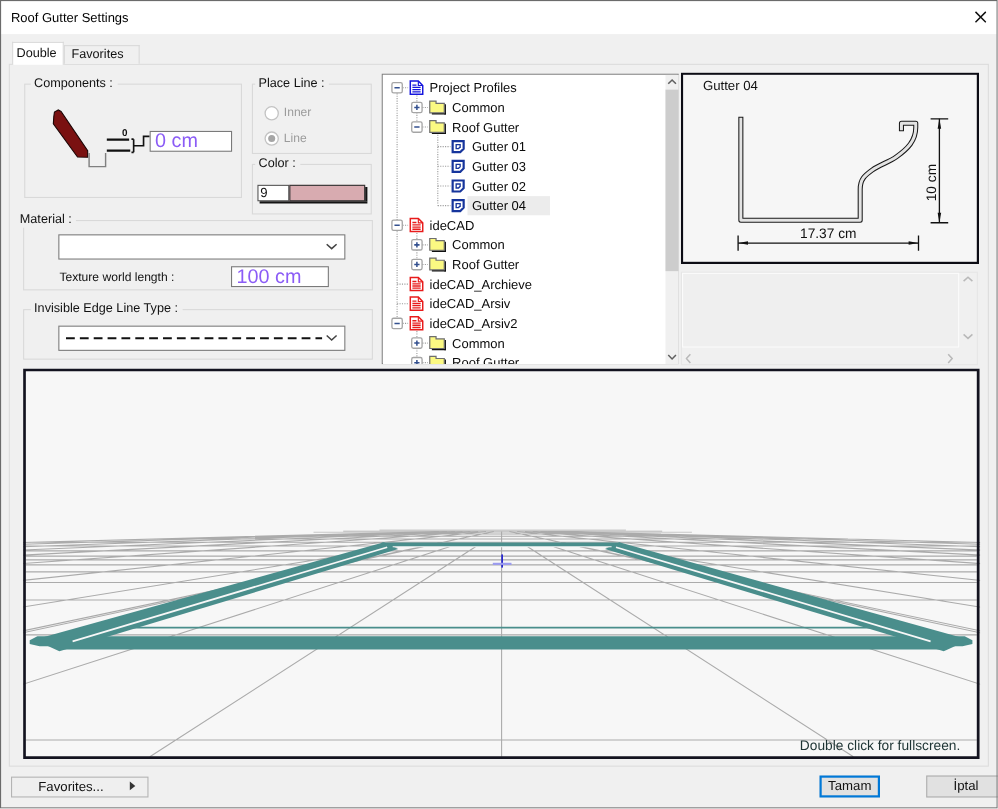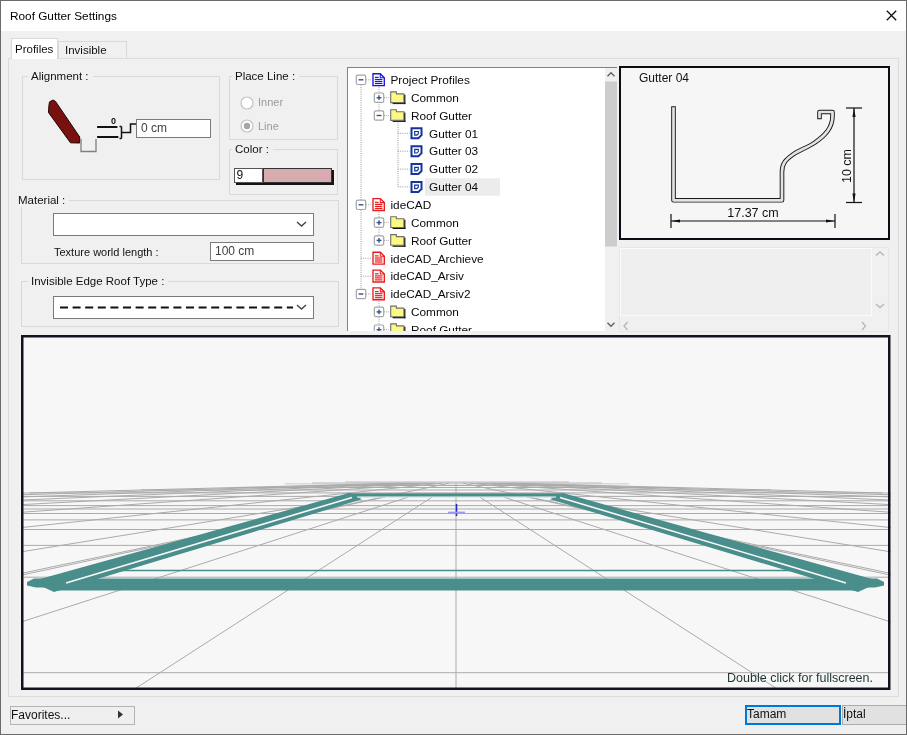--- a/index.html
+++ b/index.html
@@ -1,40 +1,40 @@
 <!DOCTYPE html>
 <html><head><meta charset="utf-8"><style>
 * { margin:0; padding:0; box-sizing:border-box; }
 html,body { width:907px; height:735px; overflow:hidden; }
 body { font-family:"Liberation Sans", sans-serif; position:relative; background:#f0f0f0; }
 .abs { position:absolute; }
 .grp { position:absolute; border:1px solid #d9d9d9; }
 .grplabel { position:absolute; background:#f0f0f0; font-size:11.5px; color:#111; padding:0 4px 0 3px; line-height:13px; }
 .txt { position:absolute; font-size:11px; color:#111; white-space:nowrap; }
-.inp { position:absolute; background:#fff; border:1px solid #7a7a7a; font-size:12px; color:#404040; line-height:17px; padding-left:4px; white-space:nowrap; }
-.btn { position:absolute; background:#e1e1e1; border:1px solid #adadad; font-size:12px; color:#111; }
+.inp { position:absolute; background:#fff; border:1px solid #7a7a7a; font-size:18px; color:#8b5cf6; line-height:17px; padding-left:4px; white-space:nowrap; }
+.btn { position:absolute; background:#e1e1e1; border:1px solid #adadad; font-size:12px; color:#111; text-align:center; }
 </style></head>
 <body>
 
 <div class="abs" style="left:0;top:0;width:907px;height:735px;border:1px solid #6b6b6b;z-index:99;pointer-events:none"></div>
 
 <div class="abs" style="left:1px;top:1px;width:905px;height:30px;background:#fff"></div>
 <div class="txt" style="left:10px;top:9px;font-size:11.8px;color:#000">Roof Gutter Settings</div>
 <svg class="abs" style="left:886px;top:10px" width="11" height="11" viewBox="0 0 11 11">
     <path d="M0.8,0.8 L10.2,10.2 M10.2,0.8 L0.8,10.2" stroke="#101010" stroke-width="1.3"></path>
   </svg>
 
 <div class="abs" style="left:8px;top:58px;width:891px;height:639px;background:#f0f0f0;border:1px solid #dcdcdc"></div>
 <div class="abs" style="left:58px;top:41px;width:69px;height:17px;background:#f0f0f0;border:1px solid #d9d9d9;border-bottom:none"></div>
-<div class="txt" style="left:65px;top:43.5px;font-size:11.5px">Invisible</div>
+<div class="txt" style="left:65px;top:43.5px;font-size:11.5px">Favorites</div>
 <div class="abs" style="left:11px;top:38px;width:47px;height:21px;background:#fff;border:1px solid #d9d9d9;border-bottom:none"></div>
-<div class="txt" style="left:15px;top:42.5px;font-size:11.5px">Profiles</div>
+<div class="txt" style="left:15px;top:42.5px;font-size:11.5px">Double</div>
 
 <div class="grp" style="left:22px;top:76px;width:198px;height:104px"></div>
-<div class="grplabel" style="left:28px;top:69.5px">Alignment :</div>
+<div class="grplabel" style="left:28px;top:69.5px">Components :</div>
 <svg style="position:absolute;left:22px;top:76px" width="198" height="104" viewBox="0 0 198 104">
 <path d="M26.9,30 L27.5,25.9 L31,24 L33.5,25.4 L57.7,61.0 L57.7,67 L48.5,66.8 L26.5,36.5 Z" fill="#7a1111" stroke="#1c0505" stroke-width="1"></path>
 <line x1="75.1" y1="51" x2="95.4" y2="51" stroke="#111" stroke-width="2"></line>
 <line x1="75.1" y1="61" x2="96.4" y2="61" stroke="#111" stroke-width="2"></line>
 <path d="M97.5,50.5 H99.5 M99.5,50.5 V62.5 M97.5,62.5 H99.5 M99.5,56.5 H108.5 V48 H114.5" fill="none" stroke="#111" stroke-width="1.5"></path>
 <path d="M59,63 V75.5 H74 V63" fill="none" stroke="#808080" stroke-width="1.3"></path>
 <text x="89" y="47.5" font-size="9" fill="#111" font-weight="bold">0</text>
 </svg>
 <div class="inp" style="left:136px;top:118.5px;width:74.5px;height:19px">0 cm</div>
 
@@ -57,24 +57,24 @@
 <div class="abs" style="left:236px;top:182.5px;width:98px;height:2px;background:#141414"></div>
 <div class="abs" style="left:332px;top:170px;width:2px;height:12.5px;background:#141414"></div>
 
 <div class="grp" style="left:21px;top:200px;width:318px;height:64px"></div>
 <div class="grplabel" style="left:15px;top:193.5px">Material :</div>
 <div class="abs" style="left:53px;top:213px;width:261px;height:23px;background:#fff;border:1px solid #7a7a7a"></div>
 <svg style="position:absolute;left:296px;top:221px" width="11" height="6.5" viewBox="-1 -1 11 6.5">
     <path d="M0,0 L4.5,4.05 L9,0" fill="none" stroke="#444" stroke-width="1.4"></path>
   </svg>
 <div class="txt" style="left:54px;top:246px">Texture world length :</div>
-<div class="inp" style="left:210px;top:242px;width:104px;height:19px">100 cm</div>
+<div class="inp" style="left:210px;top:242px;width:89px;height:19px">100 cm</div>
 
 <div class="grp" style="left:21px;top:281px;width:318px;height:46px"></div>
-<div class="grplabel" style="left:28px;top:274.5px">Invisible Edge Roof Type :</div>
+<div class="grplabel" style="left:28px;top:274.5px">Invisible Edge Line Type :</div>
 <div class="abs" style="left:53px;top:296px;width:261px;height:23px;background:#fff;border:1px solid #7a7a7a"></div>
 <svg class="abs" style="left:60px;top:306px" width="233" height="3" viewBox="0 0 233 3">
     <line x1="0" y1="1.5" x2="233" y2="1.5" stroke="#111" stroke-width="2" stroke-dasharray="8 4.6"></line>
   </svg>
 <svg style="position:absolute;left:296px;top:304px" width="11" height="6.5" viewBox="-1 -1 11 6.5">
     <path d="M0,0 L4.5,4.05 L9,0" fill="none" stroke="#444" stroke-width="1.4"></path>
   </svg>
 
 <div class="abs" style="left:347px;top:67px;width:270px;height:264px;background:#fff;border:1px solid #828282"></div>
 <svg style="position:absolute;left:347.5px;top:67.5px" width="269" height="263" viewBox="0 0 269 263">
@@ -293,13 +293,13 @@
 <line x1="435.5" y1="169.0" x2="435.5" y2="181.0" stroke="#2727cf" stroke-width="1.6"></line>
     <line x1="427.0" y1="177.6" x2="444.0" y2="177.6" stroke="#9b9bee" stroke-width="2"></line>
 <text x="852" y="346.5" text-anchor="end" font-size="12.5" fill="#1e3434">Double click for fullscreen.</text>
 <rect x="1.25" y="1.25" width="867.0" height="352.5" fill="none" stroke="#13131f" stroke-width="2.5"></rect>
 </svg>
 
 <div class="btn" style="left:10px;top:705.5px;width:125px;height:19px;background:#efefef;border-color:#b4b4b4;line-height:17px;padding-right:16px">Favorites...</div>
 <svg class="abs" style="left:117px;top:710px" width="7" height="9" viewBox="0 0 7 9">
     <path d="M1,0.5 L6,4.5 L1,8.5 Z" fill="#333"></path>
   </svg>
-<div class="btn" style="left:745px;top:705px;width:96px;height:19.5px;border:2px solid #0078d7;line-height:15px">Tamam</div>
+<div class="btn" style="left:745px;top:705px;width:55px;height:19.5px;border:2px solid #0078d7;line-height:15px">Tamam</div>
 <div class="btn" style="left:842px;top:705px;width:72.5px;height:20px;line-height:17px">İptal</div>
 </body></html>

